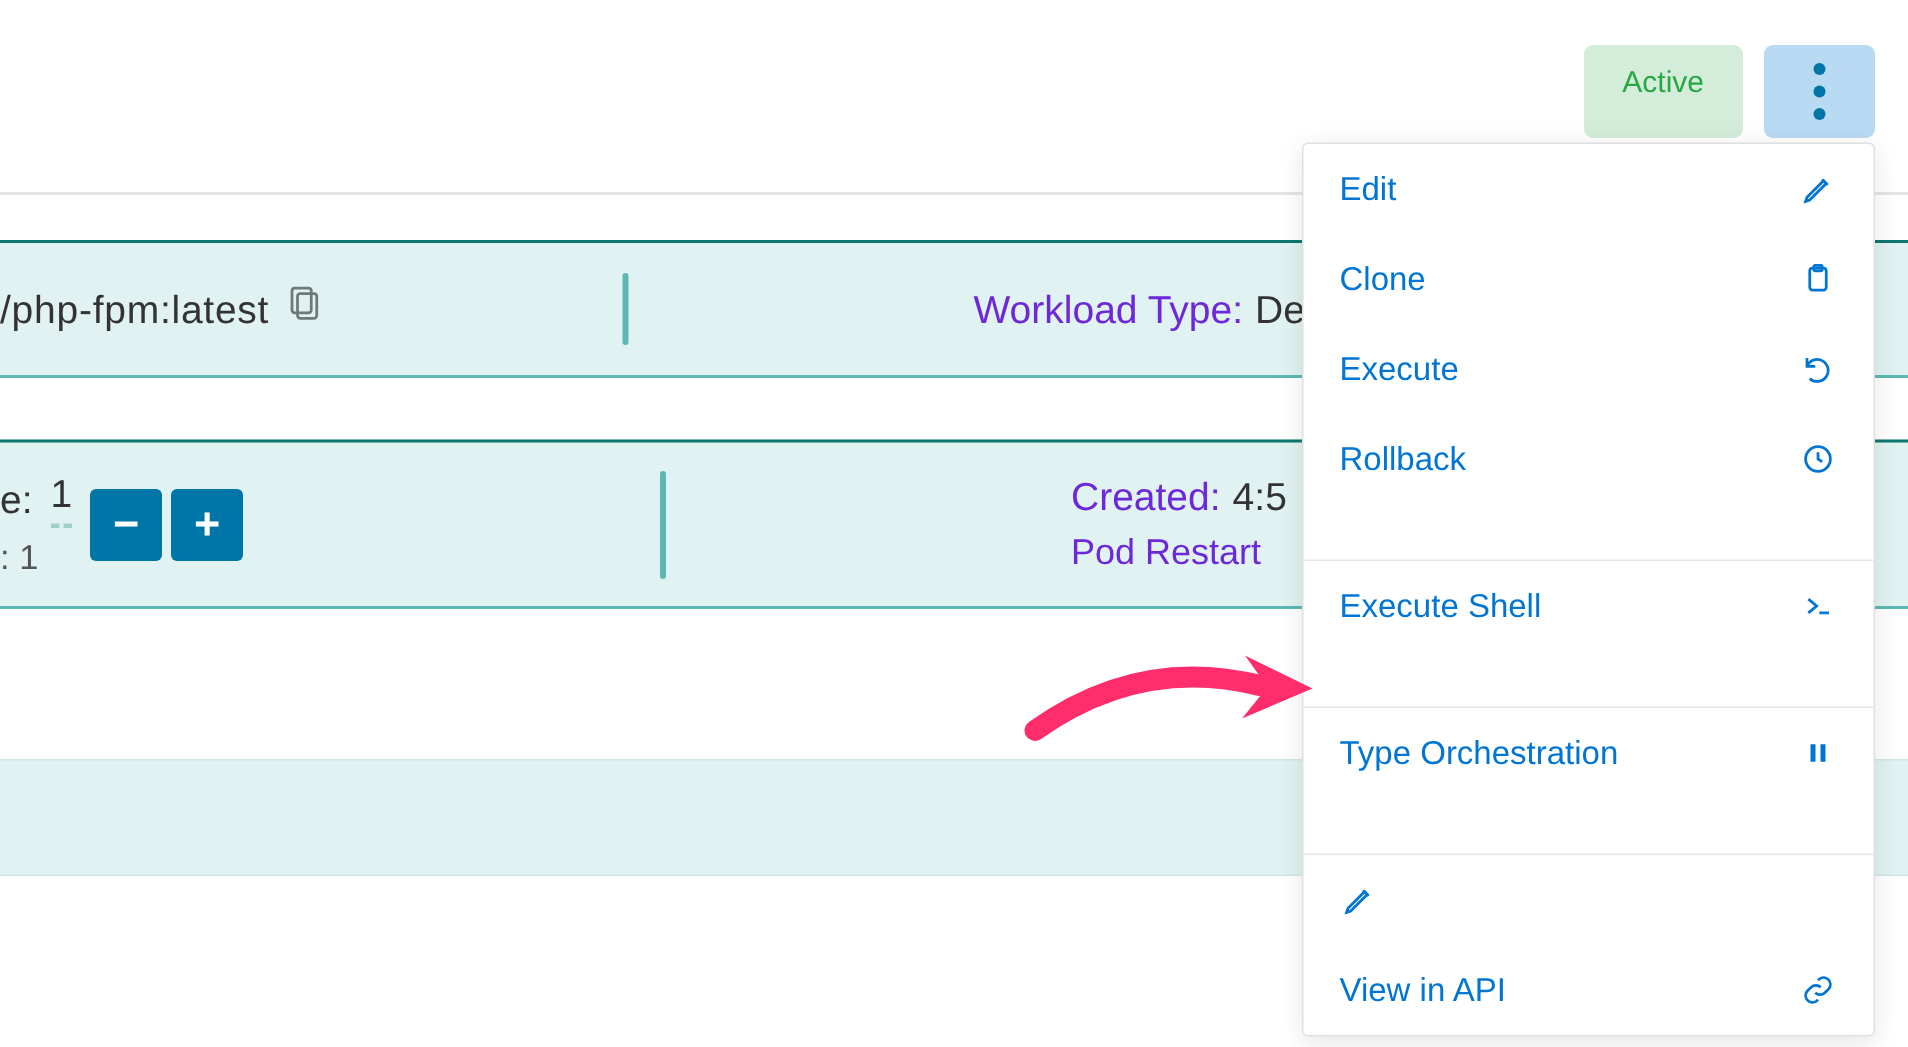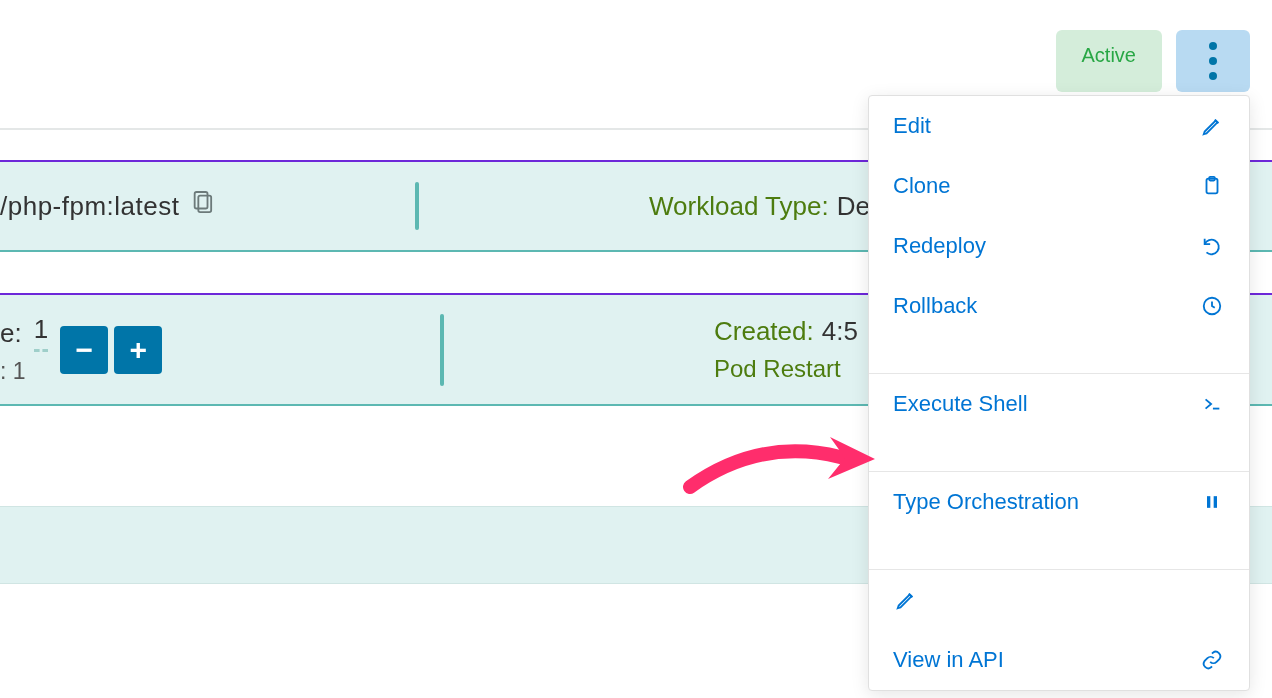--- a/index.html
+++ b/index.html
@@ -46,21 +46,21 @@
       height: 8px;
       border-radius: 50%;
       background: #0075a8;
     }
 
     .info-row {
       position: absolute;
       left: 0;
       right: 0;
       background: #e0f2f1;
-      border-top: 2px solid #6d28d9;
+      border-top: 2px solid #0f766e;
       border-bottom: 2px solid #5cb8b2;
       display: flex;
       align-items: center;
       padding: 0;
     }
     .info-row.row1 {
       top: 160px;
       height: 92px;
     }
     .info-row.row2 {
@@ -94,21 +94,21 @@
       width: 4px;
       height: 72px;
       margin-left: 25px;
     }
 
     .row-right {
       padding-left: 200px;
       color: #333;
       font-size: 26px;
     }
-    .row-right .label { color: #4d7c0f; margin-right: 8px; }
+    .row-right .label { color: #6d28d9; margin-right: 8px; }
     .row-right.stacked { display:flex; flex-direction:column; gap:8px; align-items:flex-start; }
     .row-right.stacked .line2 { font-size: 24px; }
 
     .scale-box {
       display: flex;
       flex-direction: column;
       gap: 6px;
     }
     .scale-line {
       display: flex;
@@ -262,21 +262,21 @@
   <div class="dd-item">
     <span>Clone</span>
     <span class="dd-icon">
       <svg viewBox="0 0 24 24" width="22" height="22">
           <rect x="6" y="4" width="12" height="16" rx="2"></rect>
           <rect x="9" y="2" width="6" height="4" rx="1"></rect>
         </svg>
     </span>
   </div>
   <div class="dd-item">
-    <span>Redeploy</span>
+    <span>Execute</span>
     <span class="dd-icon">
       <svg viewBox="0 0 24 24" width="22" height="22">
           <path d="M4 10a8 8 0 1 1 2 9"></path>
           <path d="M4 4v6h6"></path>
         </svg>
     </span>
   </div>
   <div class="dd-item">
     <span>Rollback</span>
     <span class="dd-icon">

